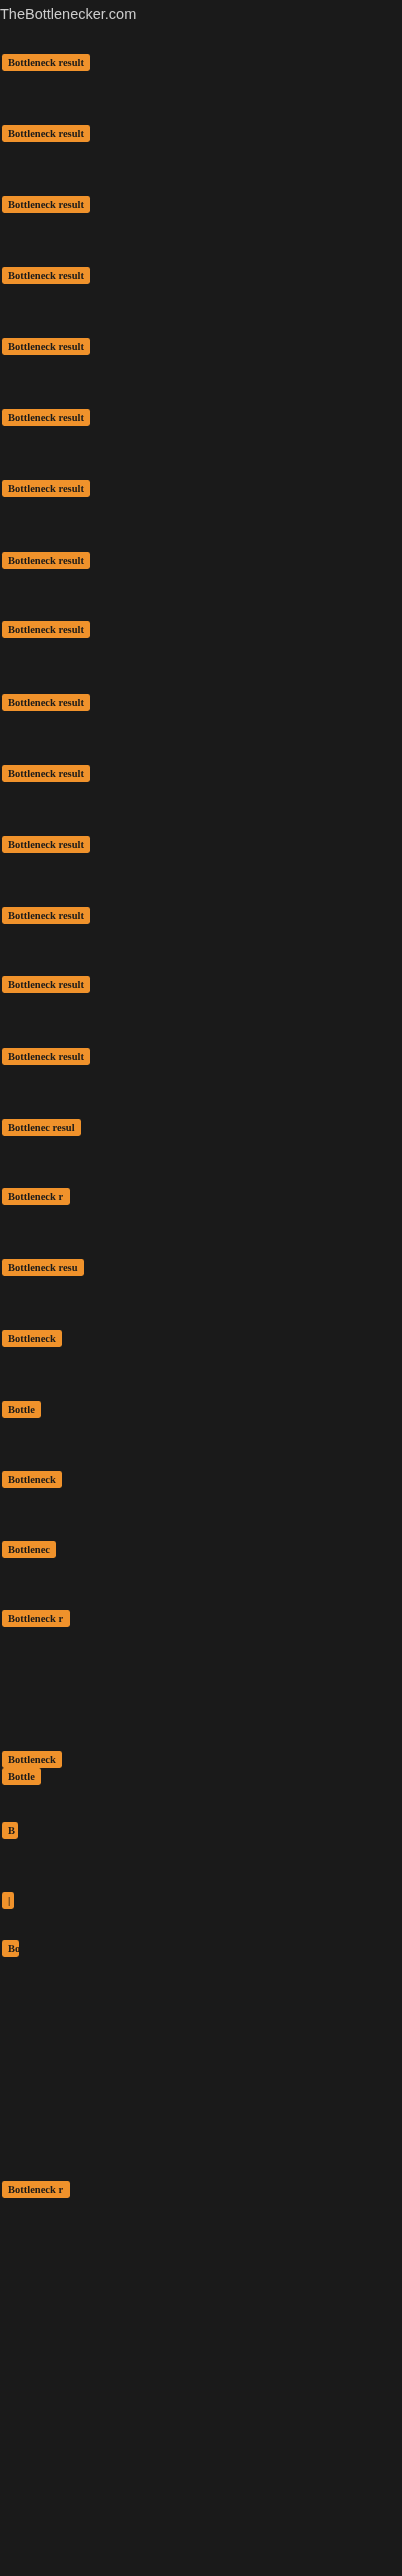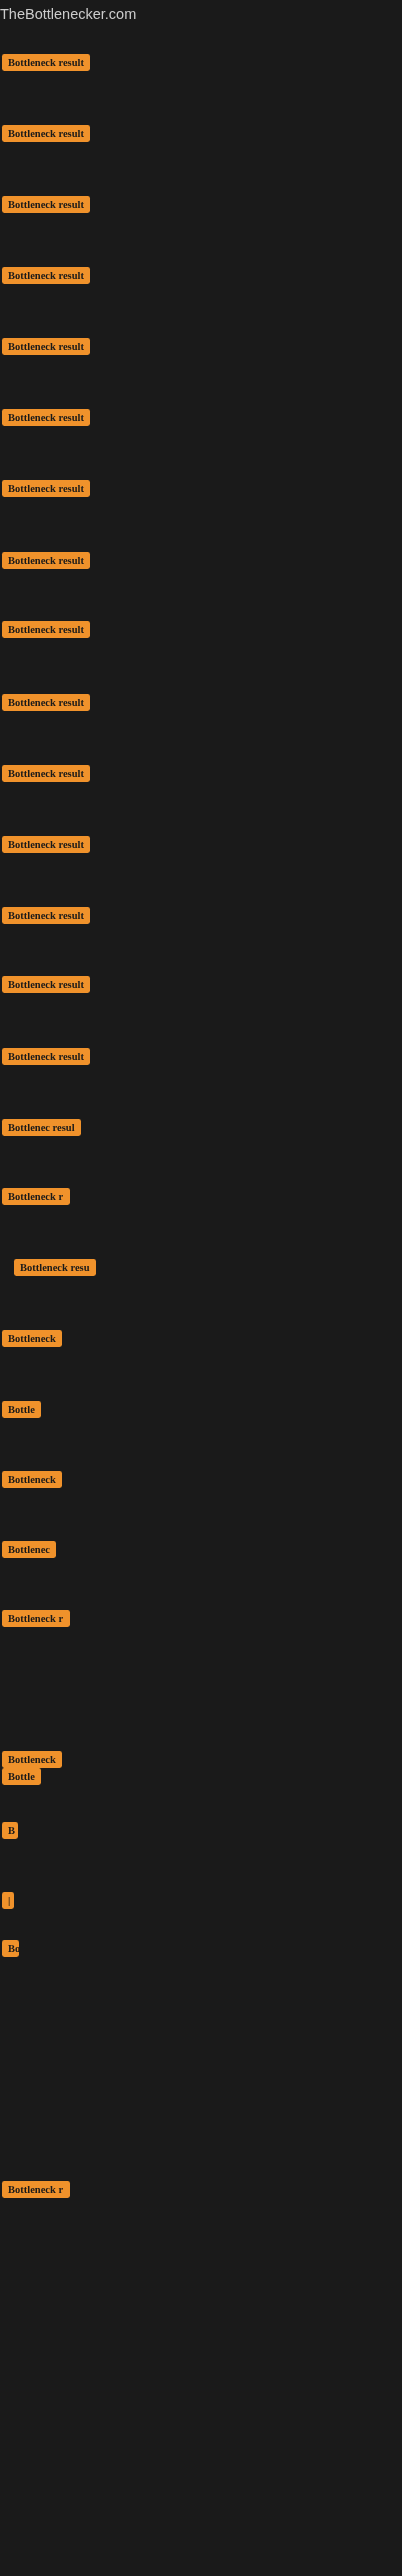--- a/index.html
+++ b/index.html
@@ -50,21 +50,21 @@
     <div style="position: absolute; top: 520px; left: 1.6px;"><span class="bottleneck-badge" style="max-width: 105px;">Bottleneck result</span></div>
     <div style="position: absolute; top: 589px; left: 1.6px;"><span class="bottleneck-badge" style="max-width: 105px;">Bottleneck result</span></div>
     <div style="position: absolute; top: 662px; left: 1.6px;"><span class="bottleneck-badge" style="max-width: 105px;">Bottleneck result</span></div>
     <div style="position: absolute; top: 733px; left: 1.6px;"><span class="bottleneck-badge" style="max-width: 105px;">Bottleneck result</span></div>
     <div style="position: absolute; top: 804px; left: 1.6px;"><span class="bottleneck-badge" style="max-width: 105px;">Bottleneck result</span></div>
     <div style="position: absolute; top: 875px; left: 1.6px;"><span class="bottleneck-badge" style="max-width: 105px;">Bottleneck result</span></div>
     <div style="position: absolute; top: 944px; left: 1.6px;"><span class="bottleneck-badge" style="max-width: 105px;">Bottleneck result</span></div>
     <div style="position: absolute; top: 1016px; left: 1.6px;"><span class="bottleneck-badge" style="max-width: 105px;">Bottleneck result</span></div>
     <div style="position: absolute; top: 1087px; left: 1.6px;"><span class="bottleneck-badge" style="max-width: 97px;">Bottlenec resul</span></div>
     <div style="position: absolute; top: 1156px; left: 1.6px;"><span class="bottleneck-badge" style="max-width: 72px;">Bottleneck r</span></div>
-    <div style="position: absolute; top: 1227px; left: 1.6px;"><span class="bottleneck-badge" style="max-width: 93px; margin-left: 12px;">Bottleneck resu</span></div>
+    <div style="position: absolute; top: 1227px; left: 1.6px;"><span class="bottleneck-badge" style="max-width: 93px;">Bottleneck resu</span></div>
     <div style="position: absolute; top: 1298px; left: 1.6px;"><span class="bottleneck-badge" style="max-width: 64px;">Bottleneck</span></div>
     <div style="position: absolute; top: 1369px; left: 1.6px;"><span class="bottleneck-badge" style="max-width: 50px;">Bottle</span></div>
     <div style="position: absolute; top: 1439px; left: 1.6px;"><span class="bottleneck-badge" style="max-width: 64px;">Bottleneck</span></div>
     <div style="position: absolute; top: 1509px; left: 1.6px;"><span class="bottleneck-badge" style="max-width: 60px;">Bottlenec</span></div>
     <div style="position: absolute; top: 1578px; left: 1.6px;"><span class="bottleneck-badge" style="max-width: 72px;">Bottleneck r</span></div>
     <div style="position: absolute; top: 1736px; left: 1.6px;"><span class="bottleneck-badge" style="max-width: 44px;">Bottle</span></div>
     <div style="position: absolute; top: 1719px; left: 1.6px;"><span class="bottleneck-badge" style="max-width: 64px;">Bottleneck</span></div>
     <div style="position: absolute; top: 1790px; left: 1.6px;"><span class="bottleneck-badge" style="max-width: 16px;">B</span></div>
     <div style="position: absolute; top: 1860px; left: 1.6px;"><span class="bottleneck-badge" style="max-width: 8px;">|</span></div>
     <div style="position: absolute; top: 1908px; left: 1.6px;"><span class="bottleneck-badge" style="max-width: 17.7px;">Bo</span></div>

